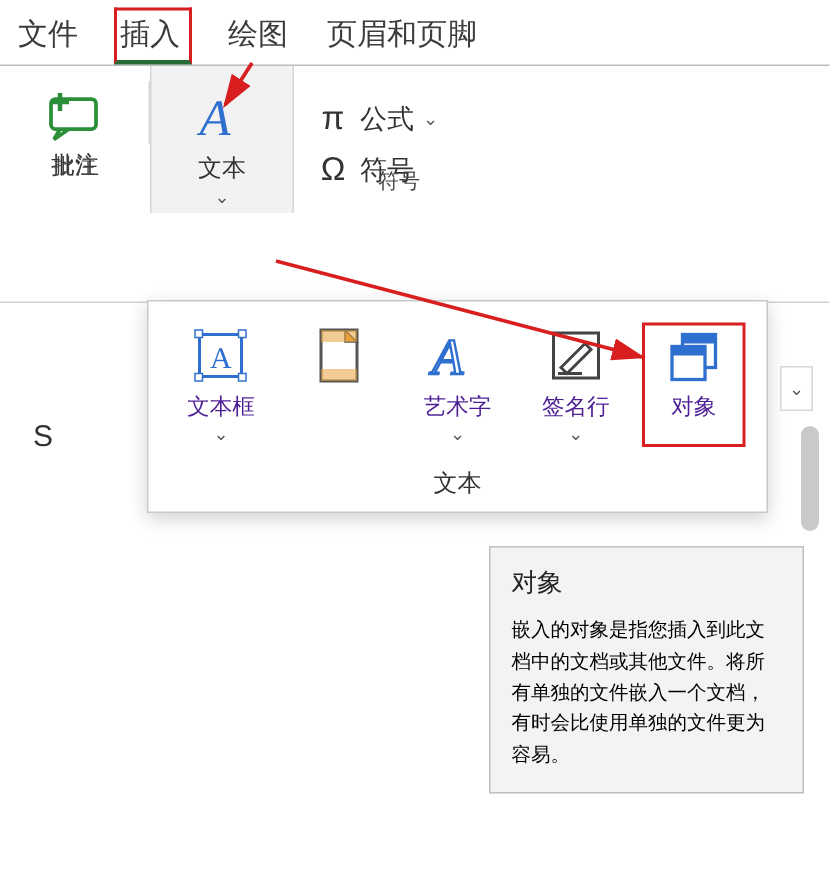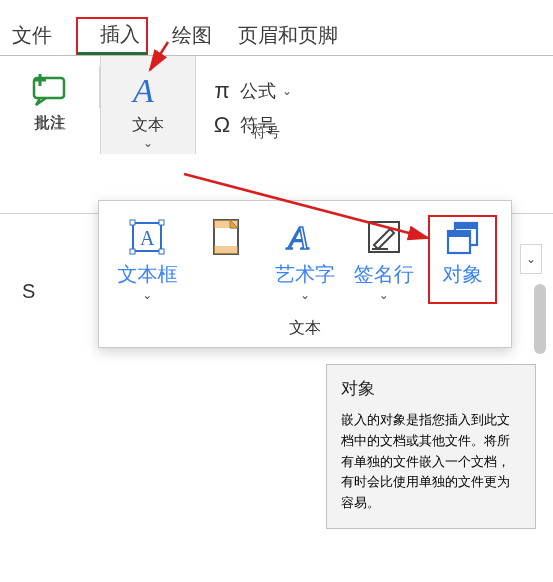--- a/index.html
+++ b/index.html
@@ -10,33 +10,33 @@
     background: #fff;
     width: 553px;
     height: 582px;
     position: relative;
     overflow: hidden;
   }
 
   
   .tab-bar {
     display: flex;
-    align-items: flex-end;
+    align-items: center;
     gap: 22px;
     padding: 4px 10px 0 10px;
     border-bottom: 1px solid #bdbdbd;
-    height: 56px;
+    height: 44px;
     color: #3c3c3c;
     font-size: 20px;
   }
   .tab-item { padding: 4px 2px 6px 2px; }
   .tab-item.active {
     border: 2px solid #d81e1e;
     border-bottom: 3px solid #2a6b35;
-    padding: 2px 6px 4px 22px;
+    padding: 2px 6px 4px 2px;
   }
 
   
   .ribbon {
     display: flex;
     align-items: flex-start;
     border-bottom: 1px solid #d0d0d0;
     position: relative;
     height: 158px;
     background:#fff;
@@ -87,21 +87,21 @@
     width:72px; padding:2px;
   }
   .dd-item.highlight {
     border:2px solid #d81e1e;
     padding:0;
   }
   .dd-icon {
     width:40px; height:40px; display:flex; align-items:center; justify-content:center;
     margin-bottom:6px;
   }
-  .dd-label { font-size:20px; color:#3b82f6; text-align:center; line-height:1.15;}
+  .dd-label { font-size:15px; color:#4c1d95; text-align:center; line-height:1.15;}
   .dd-chev { font-size:12px; color:#555; margin-top:2px;}
   .dd-title { text-align:center; font-size:16px; color:#333; margin-top:14px; margin-bottom:2px;}
 
   
   .side-chev {
     position:absolute; left:520px; top:244px;
     border:1px solid #d6d6d6; width:22px; height:30px;
     display:flex; align-items:center; justify-content:center;
     font-size:12px; color:#555; background:#fff;
   }

